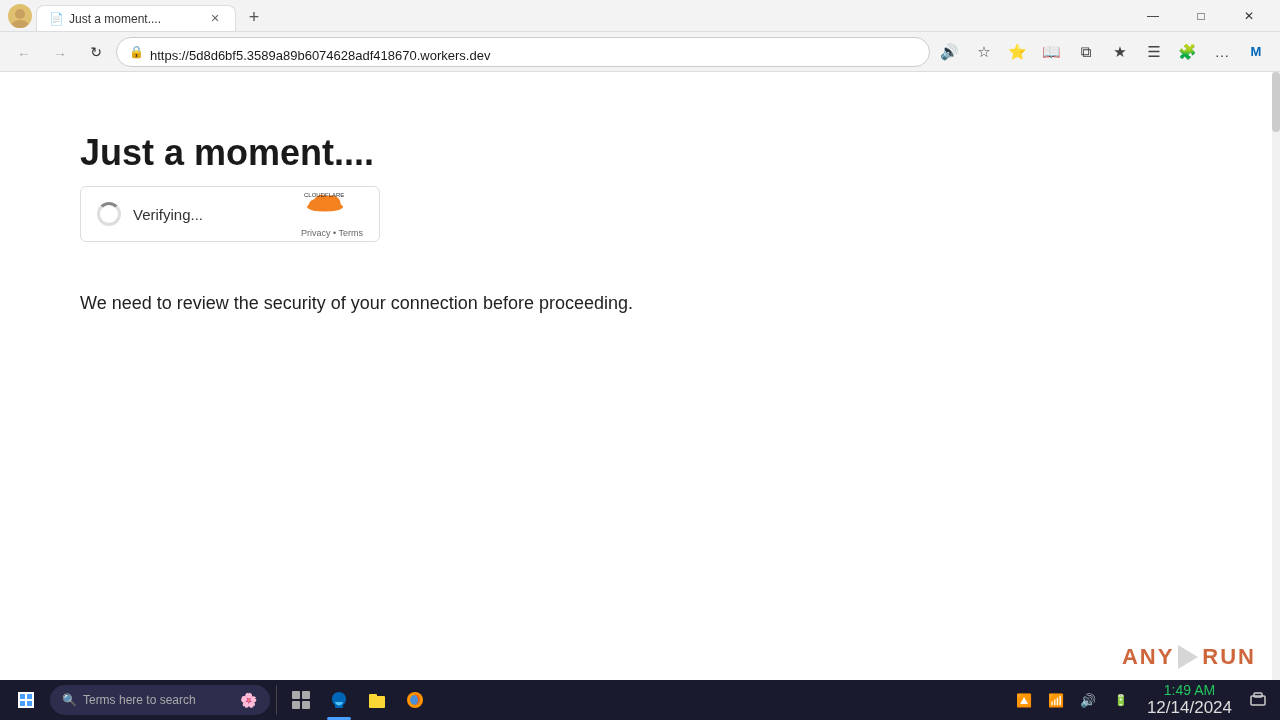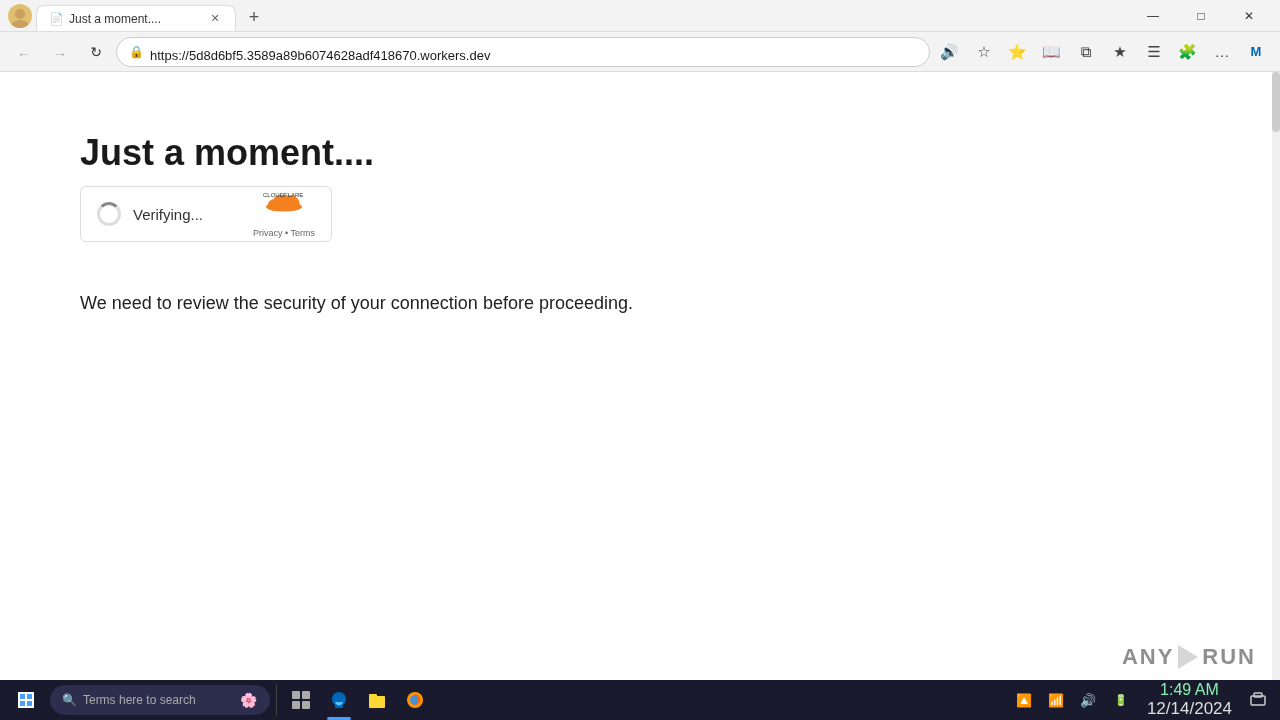--- a/index.html
+++ b/index.html
@@ -223,21 +223,21 @@
 
     .page-subtitle {
       font-size: 16px;
       color: #444;
       margin-bottom: 24px;
     }
 
     .verification-box {
       border: 1px solid #ddd;
       border-radius: 6px;
-      width: 252px;
+      width: 300px;
       height: 56px;
       display: flex;
       align-items: center;
       padding: 12px 16px;
       gap: 12px;
       margin-bottom: 48px;
     }
 
     .spinner {
       width: 24px;
@@ -256,21 +256,20 @@
 
     .verifying-text {
       font-size: 15px;
       color: #333;
       flex: 1;
     }
 
     .cloudflare-logo {
       display: flex;
       flex-direction: column;
-      align-items: center;
       gap: 14px;
     }
 
     .cf-cloud {
       width: 48px;
       height: 24px;
     }
 
     .cf-links {
       font-size: 9px;
@@ -292,21 +291,21 @@
       right: 24px;
       opacity: 0.8;
       display: flex;
       align-items: center;
       gap: 4px;
     }
 
     .watermark-text {
       font-size: 22px;
       font-weight: 700;
-      color: #737373;
+      color: #c2410c;
       letter-spacing: 2px;
     }
 
     
     .taskbar {
       position: absolute;
       bottom: 0;
       left: 0;
       right: 0;
       height: 40px;
@@ -421,22 +420,22 @@
 
     .clock {
       display: flex;
       flex-direction: column;
       align-items: center;
       padding: 0 8px;
       cursor: pointer;
     }
 
     .clock-time {
-      font-size: 16px;
-      color: #86efac;
+      font-size: 14px;
+      color: #22c55e;
     }
 
     .clock-date {
       font-size: 17px;
       color: #ddd;
     }
 
     .notification-btn {
       width: 28px;
       height: 40px;

